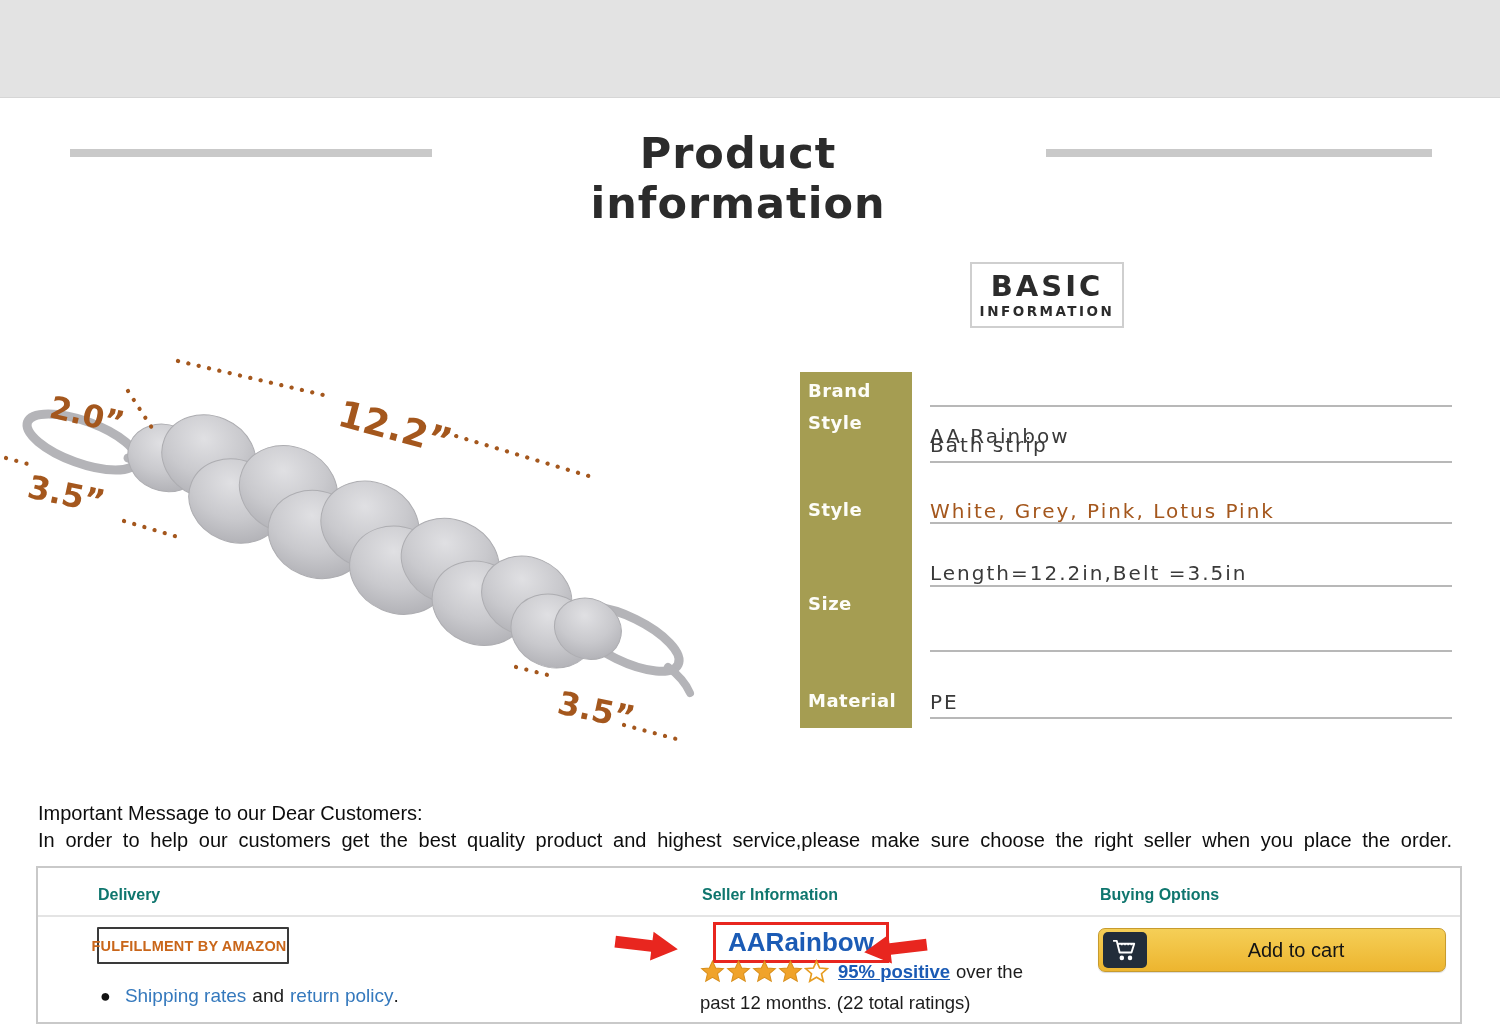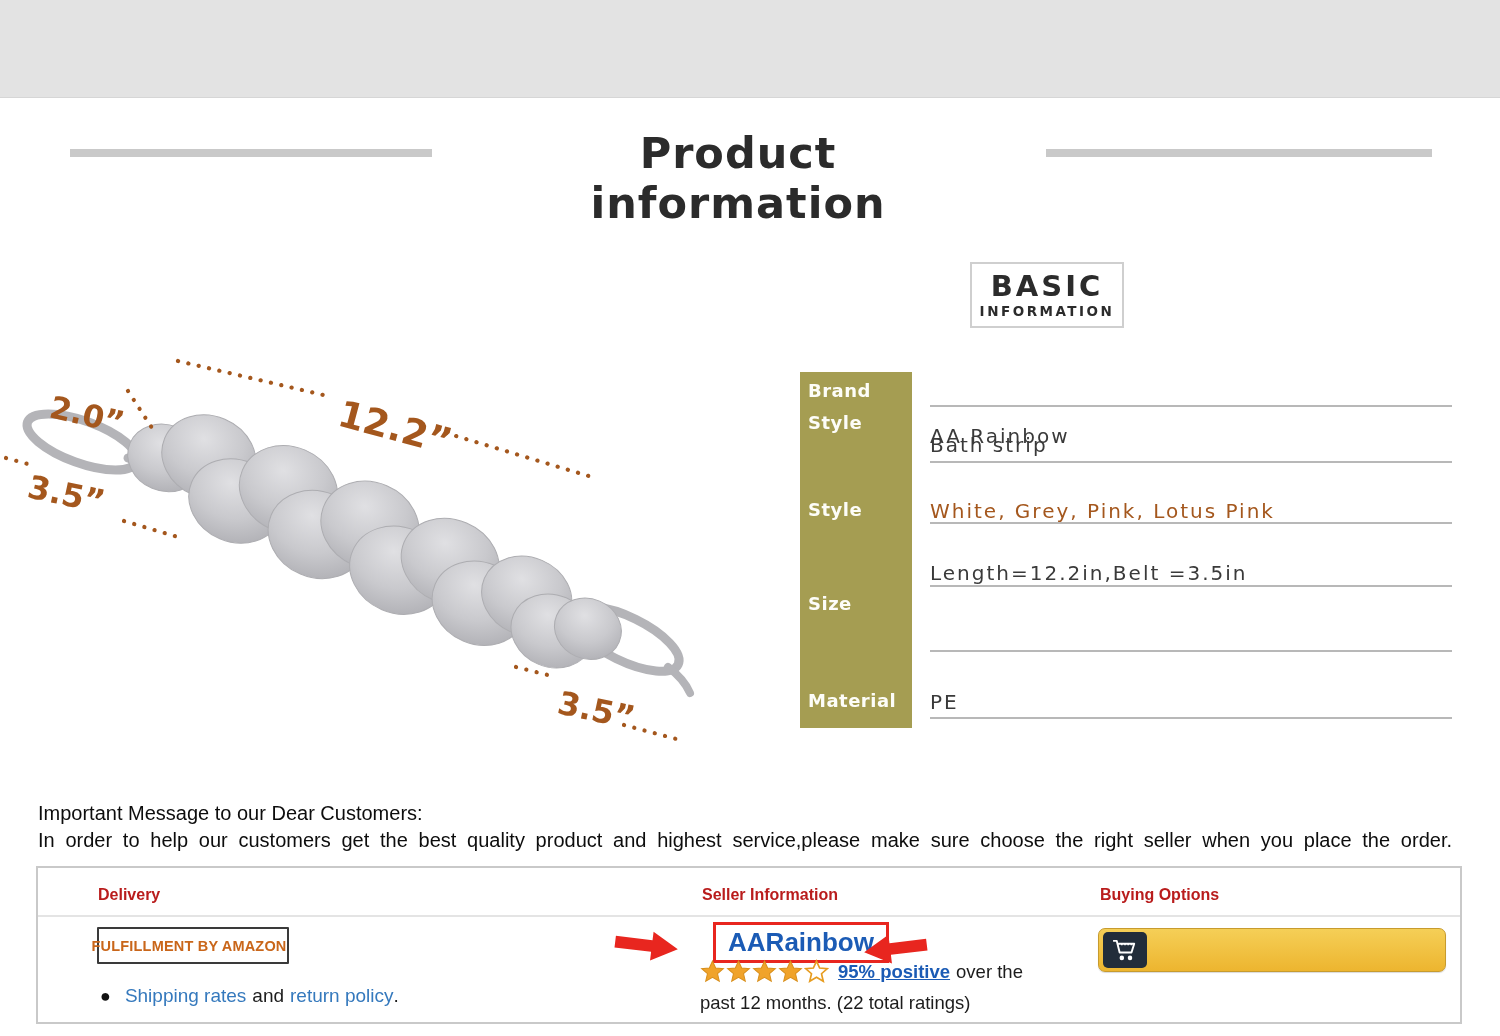--- a/index.html
+++ b/index.html
@@ -38,21 +38,21 @@
   .spec-line{left:930px;width:522px;height:2px;background:#b8b8b8;}
 
   
   .notice1{left:38px;top:802px;font-size:20px;color:#0d0d0d;}
   .notice2{left:38px;top:829px;width:1414px;font-size:20px;color:#0d0d0d;
     text-align:justify;text-align-last:justify;white-space:nowrap;}
 
   
   .panel{left:36px;top:866px;width:1426px;height:158px;border:2px solid #c9c9c9;box-sizing:border-box;background:#fff;}
   .panel-sep{left:38px;top:915px;width:1422px;height:2px;background:#e4e4e4;}
-  .col-header{font-size:16px;font-weight:bold;color:#b91c1c;}
+  .col-header{font-size:16px;font-weight:bold;color:#0f766e;}
   .h-delivery{left:98px;top:886px;}
   .h-seller{left:702px;top:886px;}
   .h-buying{left:1100px;top:886px;}
 
   .fulfill-box{left:97px;top:927px;width:192px;height:37px;border:2px solid #3a3a3a;border-radius:1px;
     box-sizing:border-box;background:#fff;display:flex;align-items:center;justify-content:center;gap:8px;cursor:pointer;}
   .fulfill-label{font-size:14.5px;font-weight:bold;color:var(--c-orange,#c9661a);letter-spacing:0.2px;white-space:nowrap;}
   .bullet-row{left:100px;top:985px;font-size:19px;color:#1c1c1c;display:flex;align-items:baseline;}
   .bullet{margin-right:14px;font-size:18px;color:#111;}
   .blue-link{color:var(--c-link,#3579bd);text-decoration:none;cursor:pointer;}
@@ -223,15 +223,16 @@
 
   <div class="abs cart-btn">
     <div class="cart-sq">
       <svg width="28" height="25" viewBox="0 0 24 22">
         <path d="M1.5 2.5 h3.2 l2.6 10.2 h10.4 l2.4-7.6 H6.2" fill="none" stroke="#fff" stroke-width="1.7" stroke-linejoin="round"></path>
         <path d="M8.5 5.8 h10" stroke="#fff" stroke-width="1" stroke-dasharray="1.4 1.4"></path>
         <circle cx="9.2" cy="17.5" r="2" fill="#fff"></circle>
         <circle cx="16.4" cy="17.5" r="2" fill="#fff"></circle>
       </svg>
     </div>
+    <span class="cart-label">Add to cart</span>
   </div>
 
 </div>
 
 </body></html>

